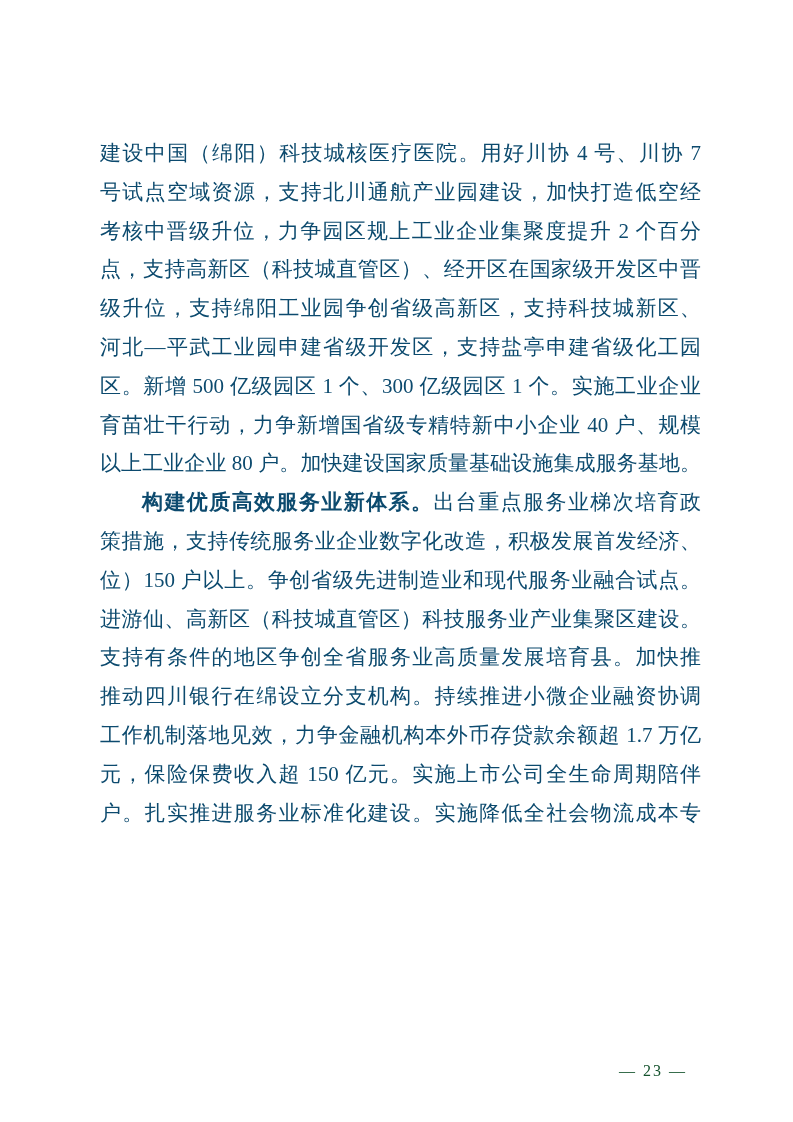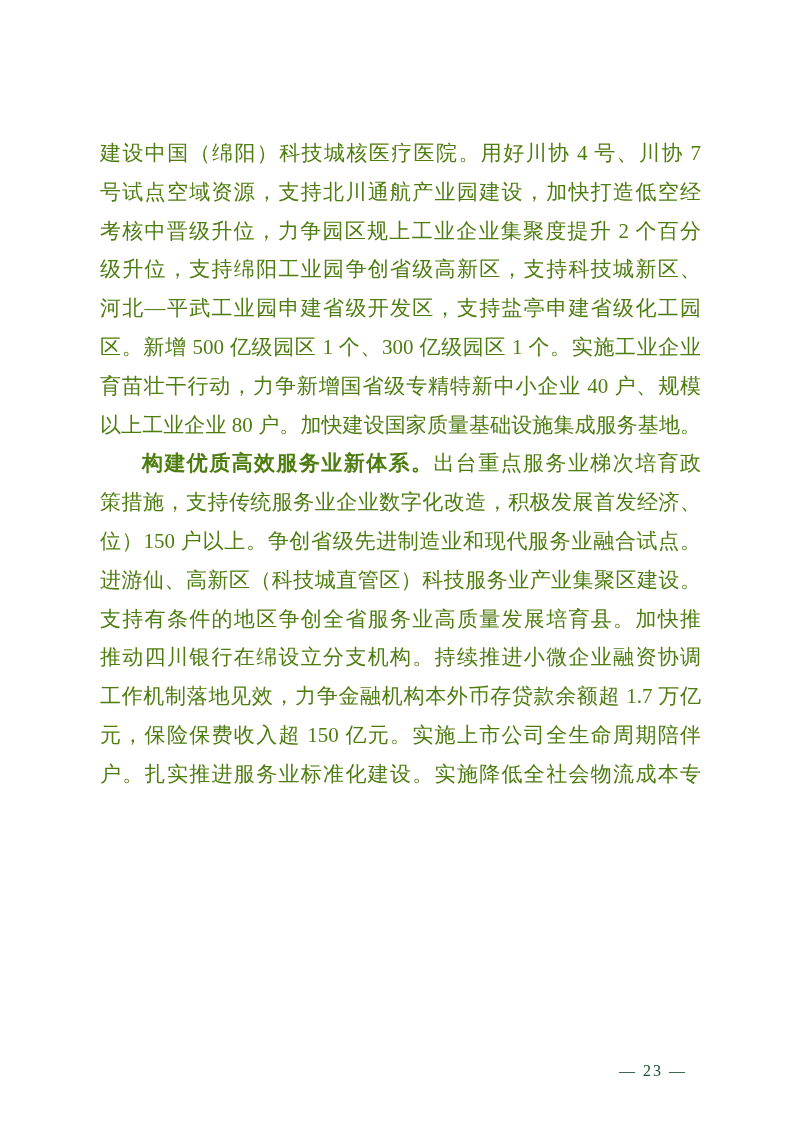--- a/index.html
+++ b/index.html
@@ -20,21 +20,21 @@
     inset: 0;
     background: #ffffff;
   }
   .text-block {
     position: absolute;
     left: 100px;
     top: 134px;
     width: 601px;
     font-size: 21px;
     line-height: 38.8px;
-    color: #4d7c0f;
+    color: #0c4a6e;
   }
   .line {
     text-align: justify;
     text-align-last: justify;
     height: 38.8px;
     overflow: hidden;
   }
   .indent-first {
     text-indent: 2em;
   }
@@ -57,20 +57,21 @@
 <body>
 
 <div class="page">
 
   <div class="text-block">
 
     <div>
       <div class="line">建设中国（绵阳）科技城核医疗医院。用好川协 4 号、川协 7</div>
       <div class="line">号试点空域资源，支持北川通航产业园建设，加快打造低空经</div>
       <div class="line">考核中晋级升位，力争园区规上工业企业集聚度提升 2 个百分</div>
+      <div class="line">点，支持高新区（科技城直管区）、经开区在国家级开发区中晋</div>
       <div class="line">级升位，支持绵阳工业园争创省级高新区，支持科技城新区、</div>
       <div class="line">河北—平武工业园申建省级开发区，支持盐亭申建省级化工园</div>
       <div class="line">区。新增 500 亿级园区 1 个、300 亿级园区 1 个。实施工业企业</div>
       <div class="line">育苗壮干行动，力争新增国省级专精特新中小企业 40 户、规模</div>
       <div class="line">以上工业企业 80 户。加快建设国家质量基础设施集成服务基地。</div>
     </div>
 
     <div>
       <div class="line indent-first">
         <span class="heading-bold">构建优质高效服务业新体系。</span><span>出台重点服务业梯次培育政</span>

